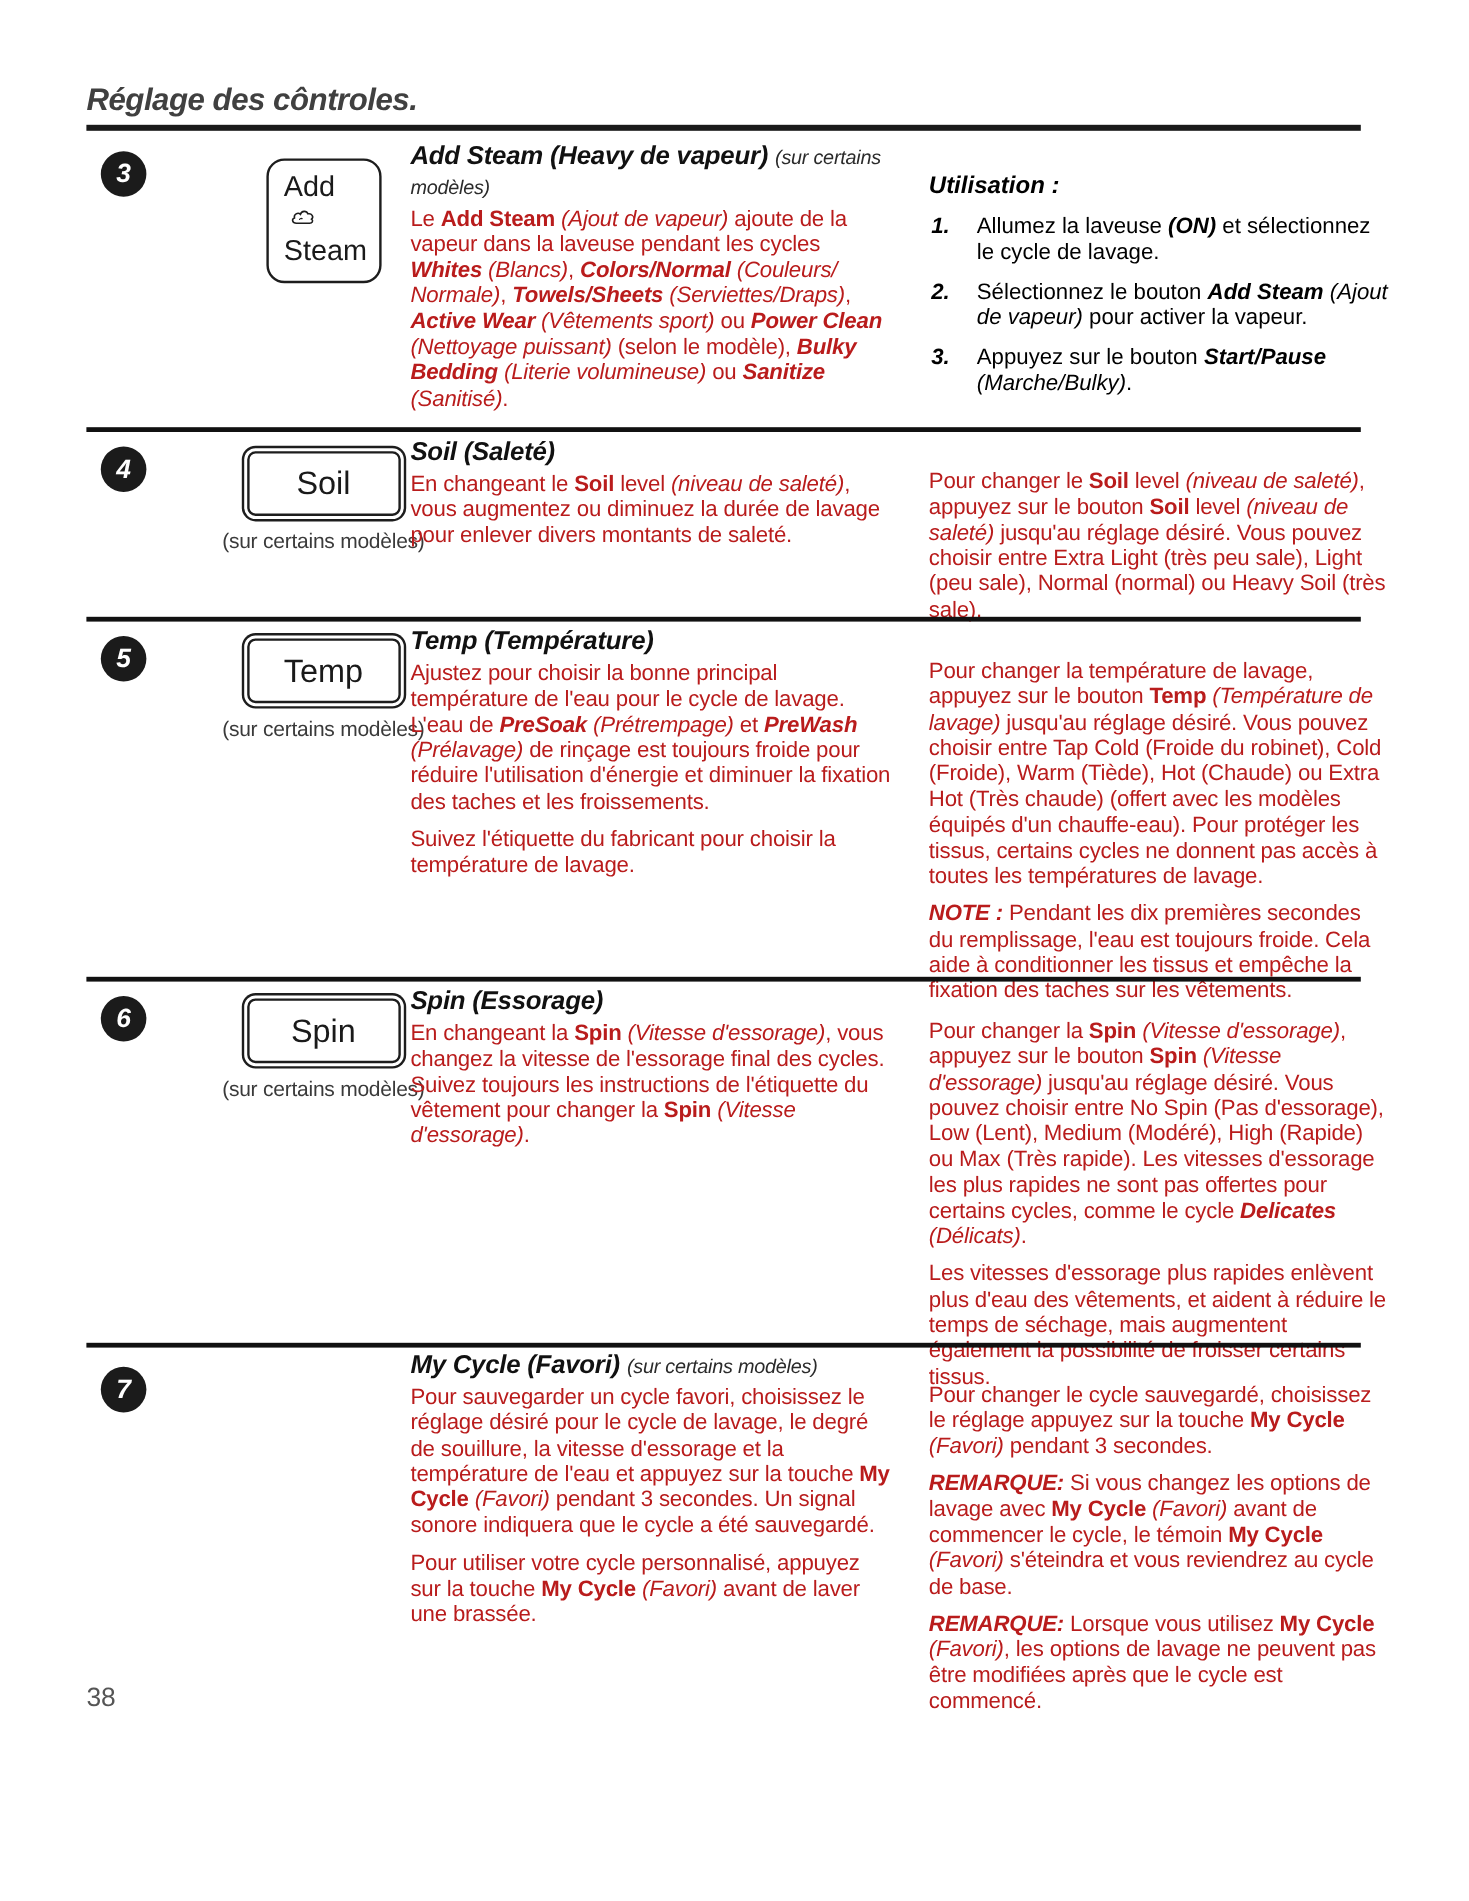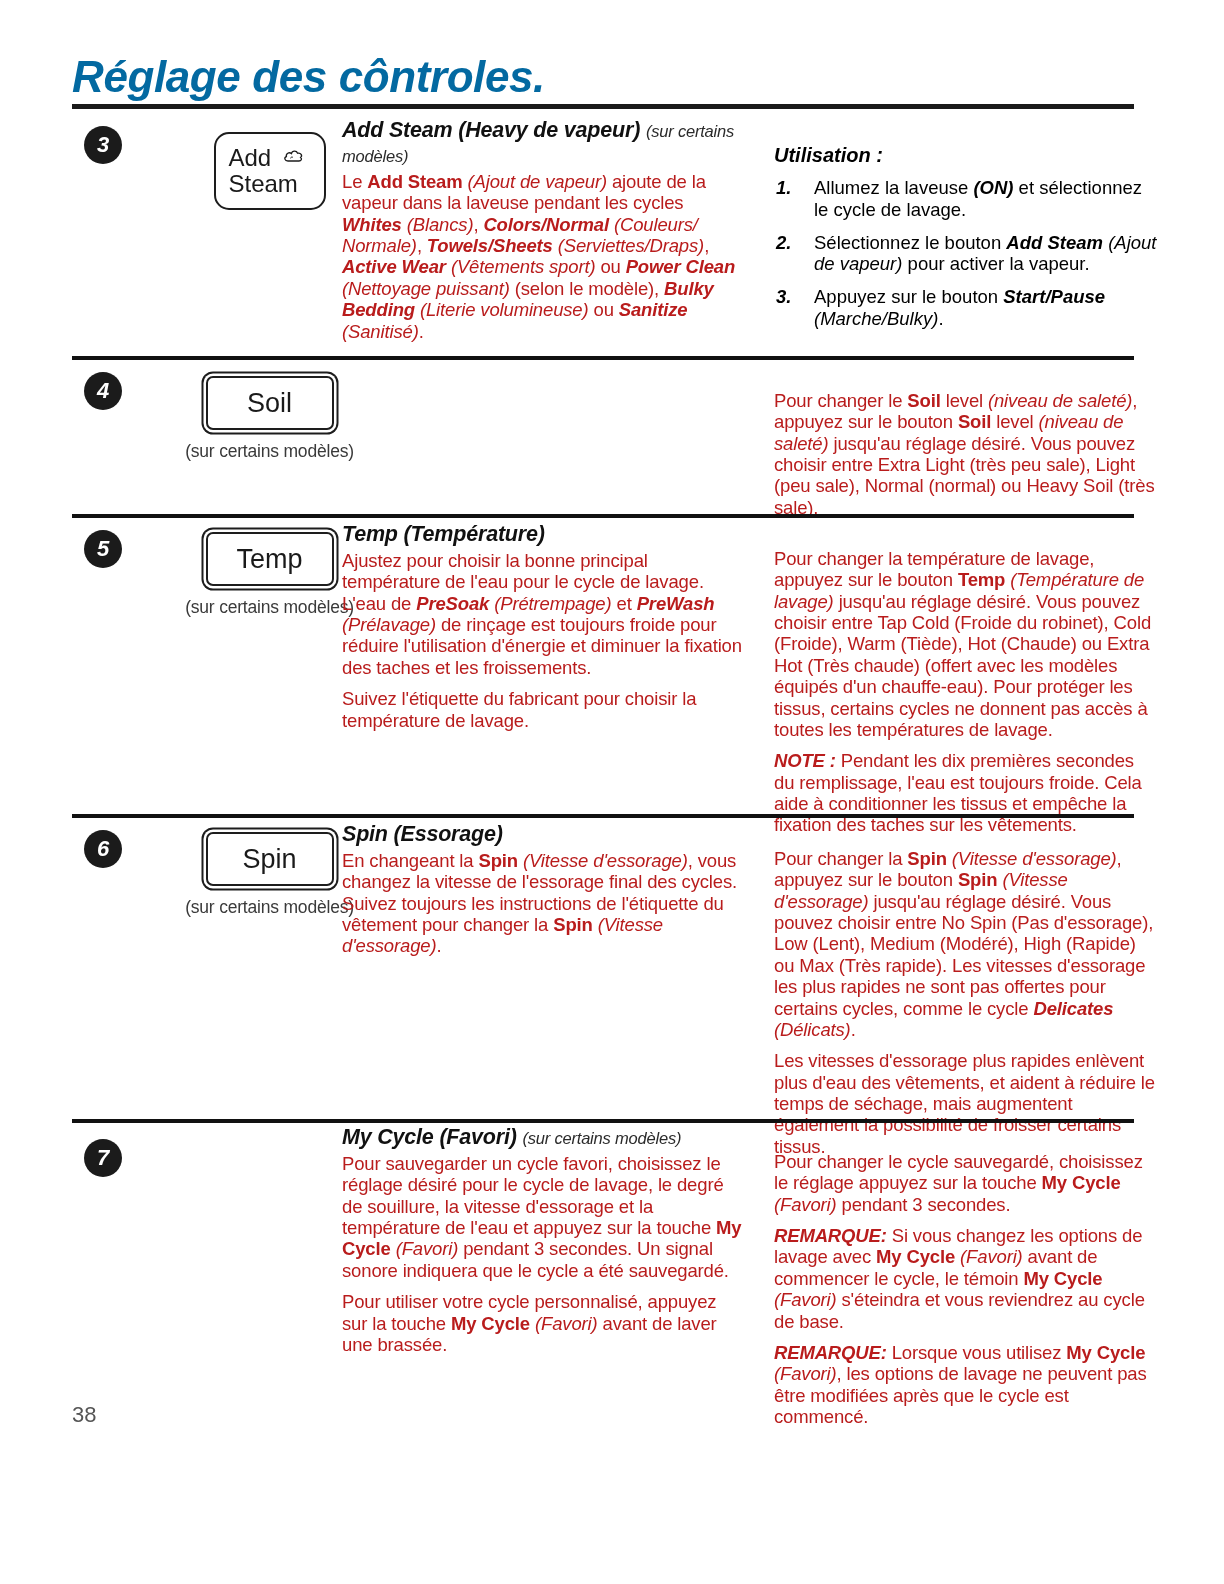--- a/index.html
+++ b/index.html
@@ -19,26 +19,26 @@
     position: absolute;
     left: 0; top: 0;
     width: 1224px;
     height: 1584px;
   }
 
   
   .page-title {
     position: absolute;
     left: 72px;
-    top: 52px;
-    font-size: 44px;
+    top: 68px;
+    font-size: 26px;
     font-style: italic;
     font-weight: bold;
     letter-spacing: -0.4px;
-    color: #0369a1;
+    color: #404040;
   }
   .title-rule {
     position: absolute;
     left: 72px;
     top: 104px;
     width: 1062px;
     height: 5px;
     background: #1a1a1a;
   }
 
@@ -88,21 +88,21 @@
     border: 2.5px solid #1d1d1d;
     background: #fff;
     box-sizing: border-box;
     text-align: center;
     color: #1a1a1a;
     font-size: 25px;
     line-height: 1.08;
     position: relative;
   }
   .btn-steam {
-    width: 112px;
+    width: 96px;
     padding: 9px 6px 11px;
     border-radius: 15px;
     font-size: 24px;
     text-align: left;
     padding-left: 13px;
   }
   .btn-steam .sline { display:block; }
   .steamglyph {
     display: inline-block;
     width: 22px;
@@ -278,20 +278,24 @@
   <div class="section" style="top:356px;">
     <div class="sec-rule"></div>
     <div class="sec-body" style="height:158px; padding-top:14px;">
       <div class="badge" style="top:16px;">4</div>
 
       <div class="btncol" style="top:16px;">
         <div class="btn btn-sq">Soil</div>
         <div class="btn-caption">(sur certains modèles)</div>
       </div>
 
+      <div class="colA" style="top:8px;">
+        <div class="head">Soil (Saleté)</div>
+        <p class="tight">En changeant le <b>Soil</b> level <i>(niveau de saleté)</i>, vous augmentez ou diminuez la durée de lavage pour enlever divers montants de saleté.</p>
+      </div>
 
       <div class="colB" style="top:34px;">
         <p class="tight">Pour changer le <b>Soil</b> level <i>(niveau de saleté)</i>, appuyez sur le bouton <b>Soil</b> level <i>(niveau de saleté)</i> jusqu'au réglage désiré. Vous pouvez choisir entre Extra Light (très peu sale), Light (peu sale), Normal (normal) ou Heavy Soil (très sale).</p>
       </div>
     </div>
   </div>
 
   <div class="section" style="top:514px;">
     <div class="sec-rule"></div>
     <div class="sec-body" style="height:300px; padding-top:14px;">

